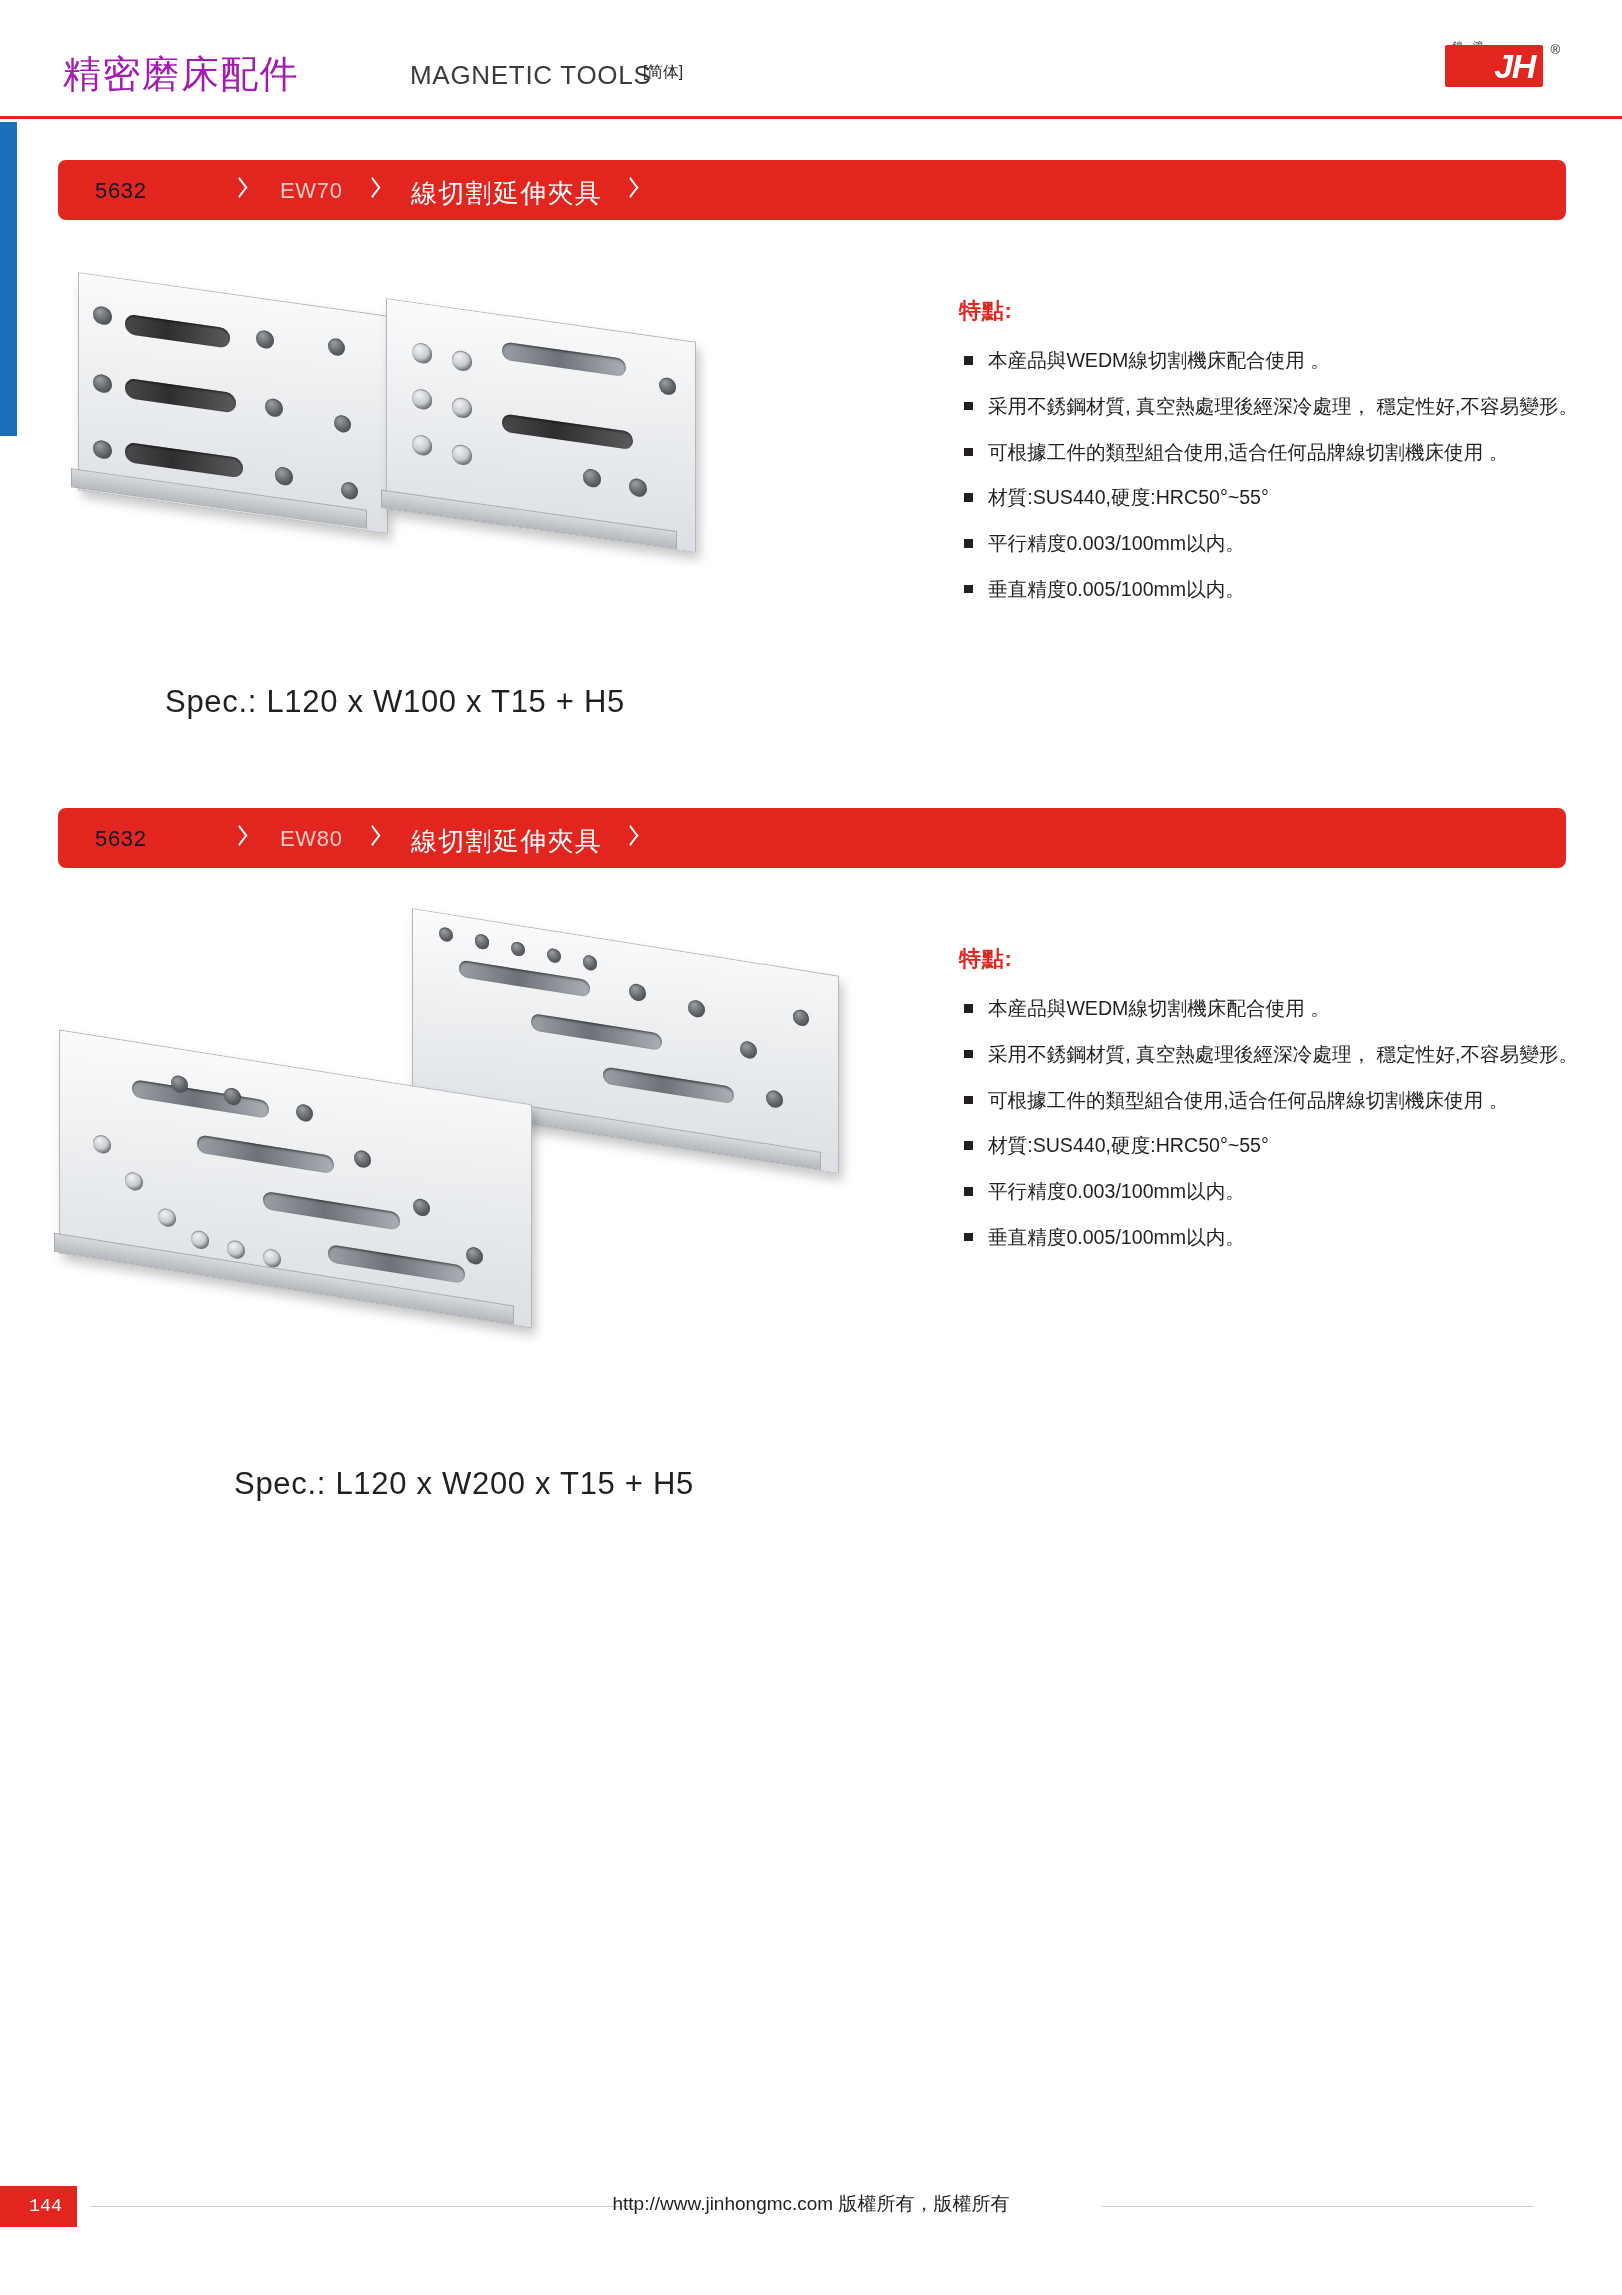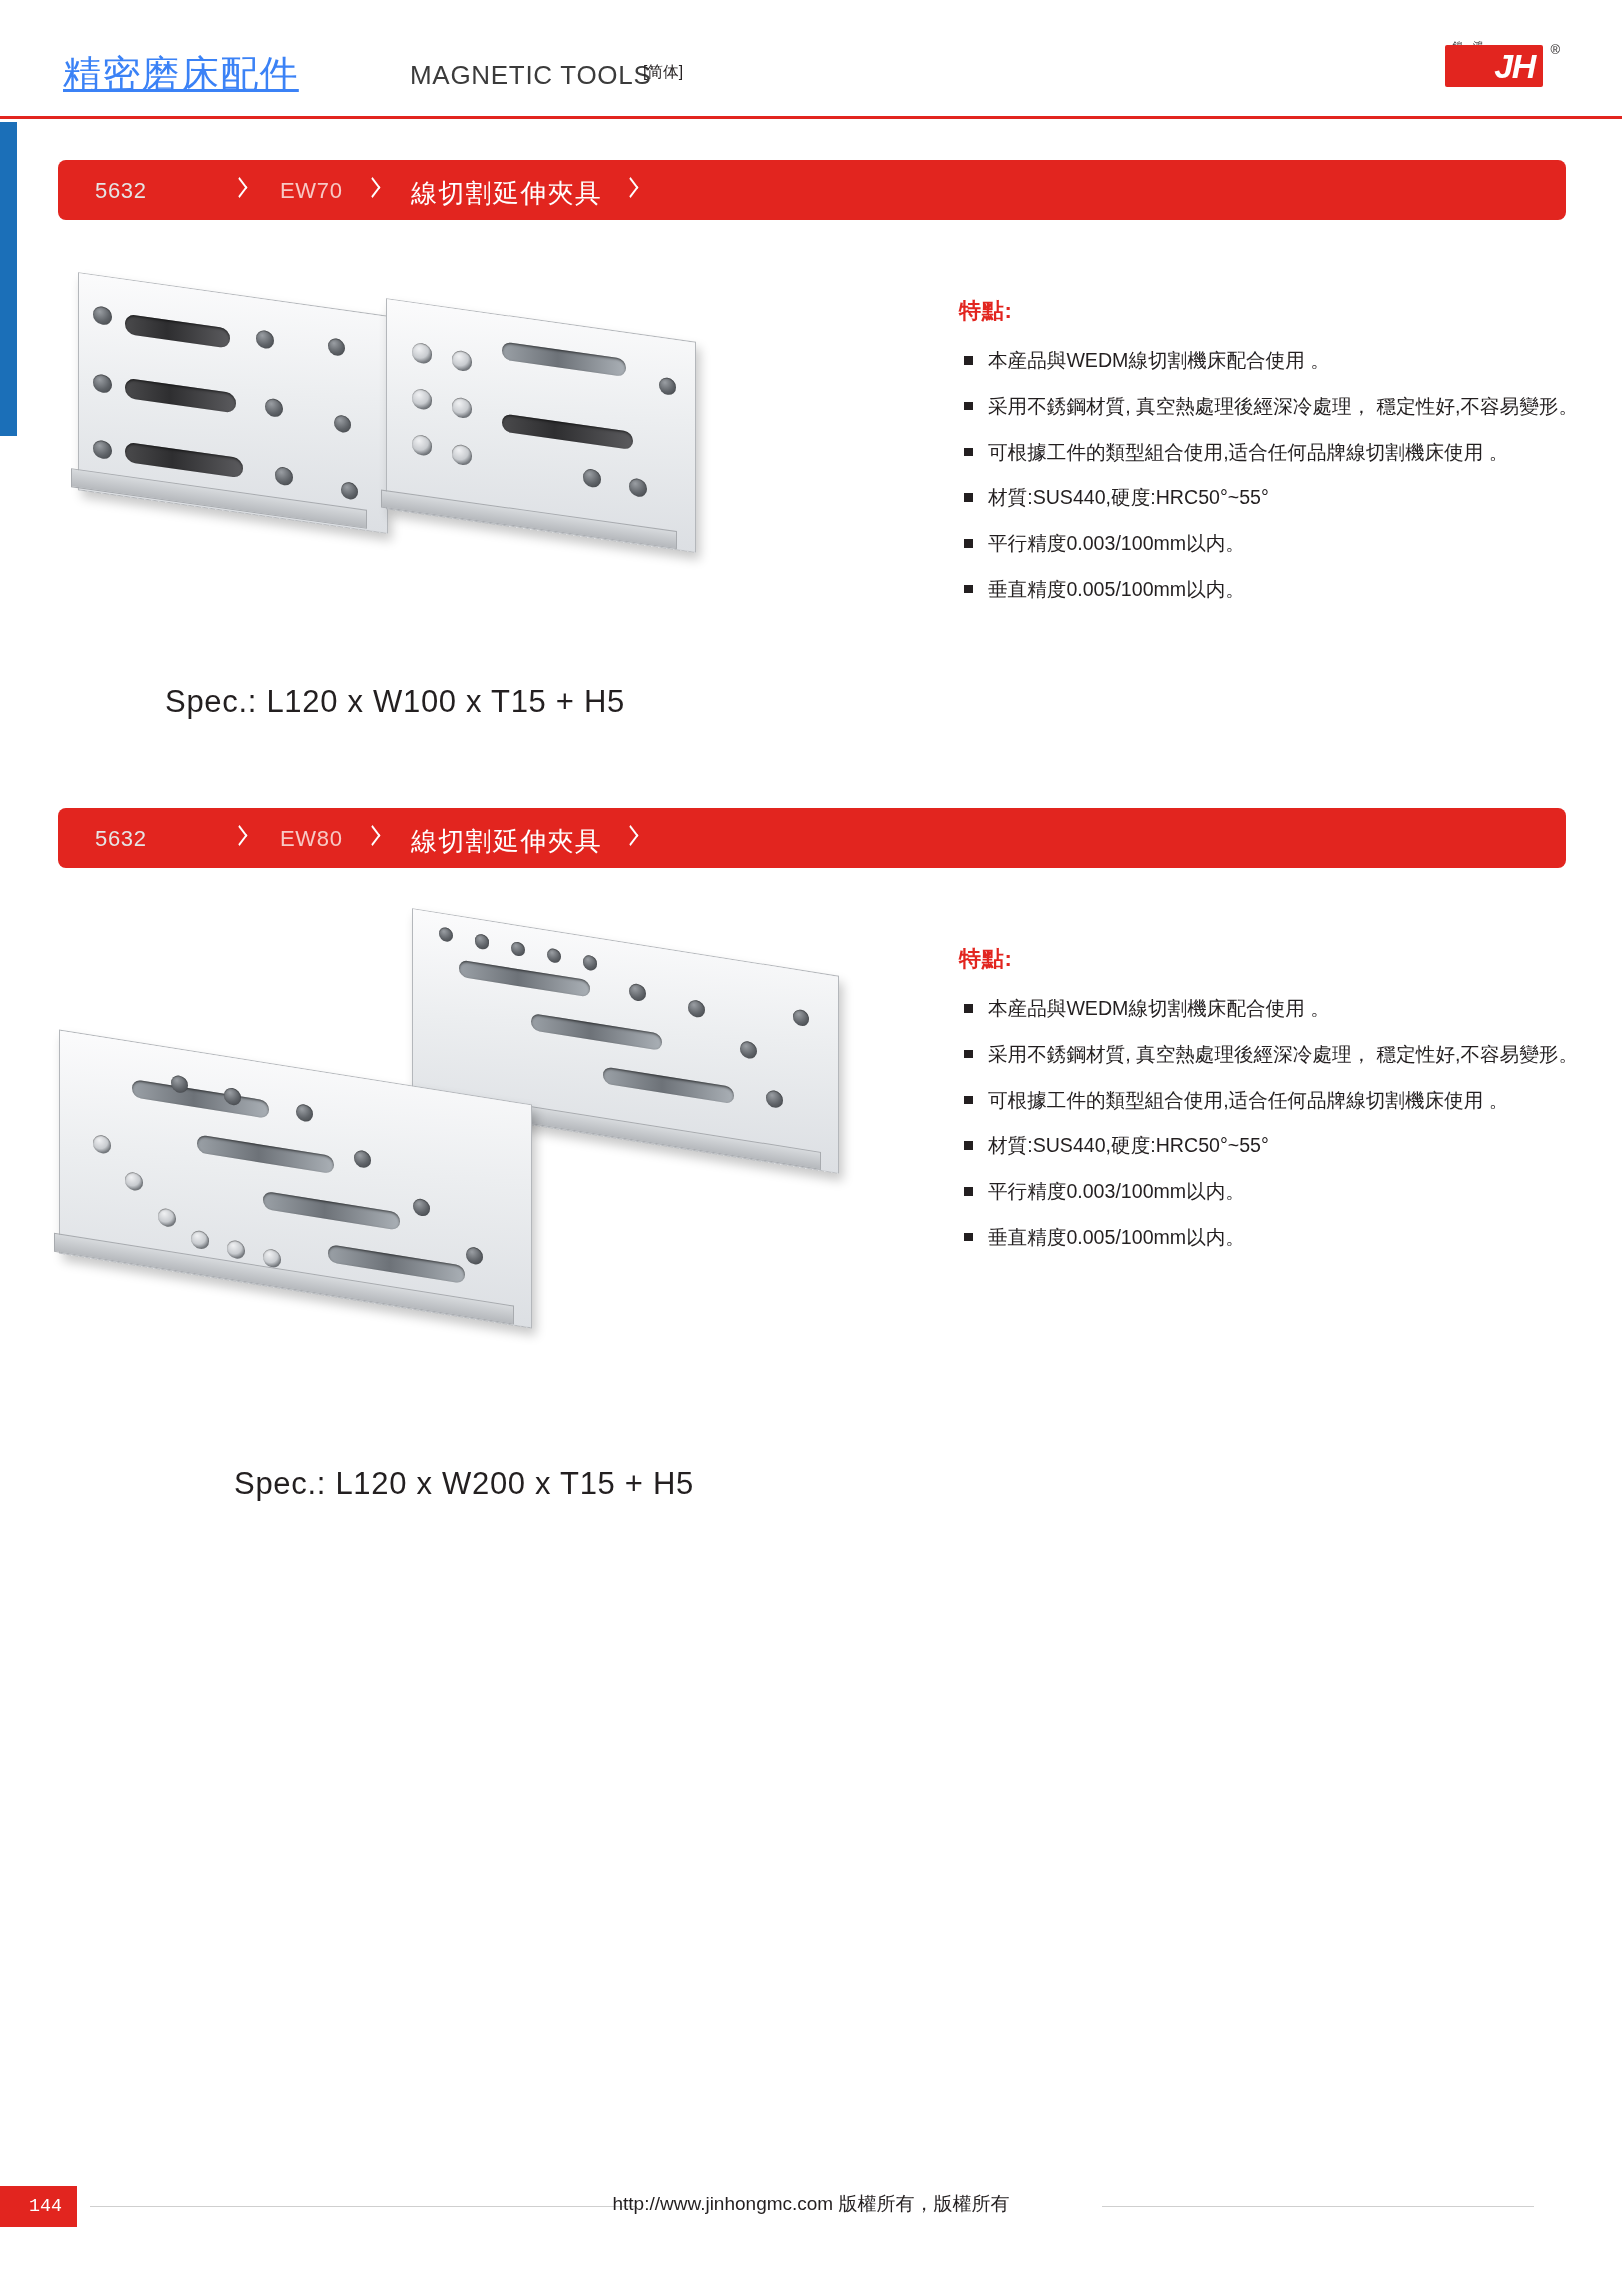--- a/index.html
+++ b/index.html
@@ -22,23 +22,22 @@
     top: 0; left: 0;
     width: 1622px;
     height: 121px;
   }
   #header-title-cn {
     position: absolute;
     left: 63px;
     top: 49px;
     font-size: 38px;
     letter-spacing: 1.3px;
-    color: #3b82f6;
-    white-space: nowrap;
-    text-decoration: underline;
+    color: #a21caf;
+    white-space: nowrap;
   }
   #header-title-en {
     position: absolute;
     left: 410px;
     top: 60px;
     font-size: 26px;
     letter-spacing: 0.7px;
     color: #3b3b3b;
     white-space: nowrap;
   }
@@ -120,21 +119,21 @@
     width: 1508px;
     height: 60px;
     background: #e2251f;
     border-radius: 7.9px;
   }
   .banner .code {
     position: absolute;
     left: 37px;
     top: 18.3px;
     font-size: 22px;
-    color: #e5e5e5;
+    color: #0f172a;
     letter-spacing: 0.7px;
   }
   .banner .model {
     position: absolute;
     left: 222px;
     top: 18.3px;
     font-size: 22px;
     color: #f7c9c5;
     letter-spacing: 0.7px;
   }

